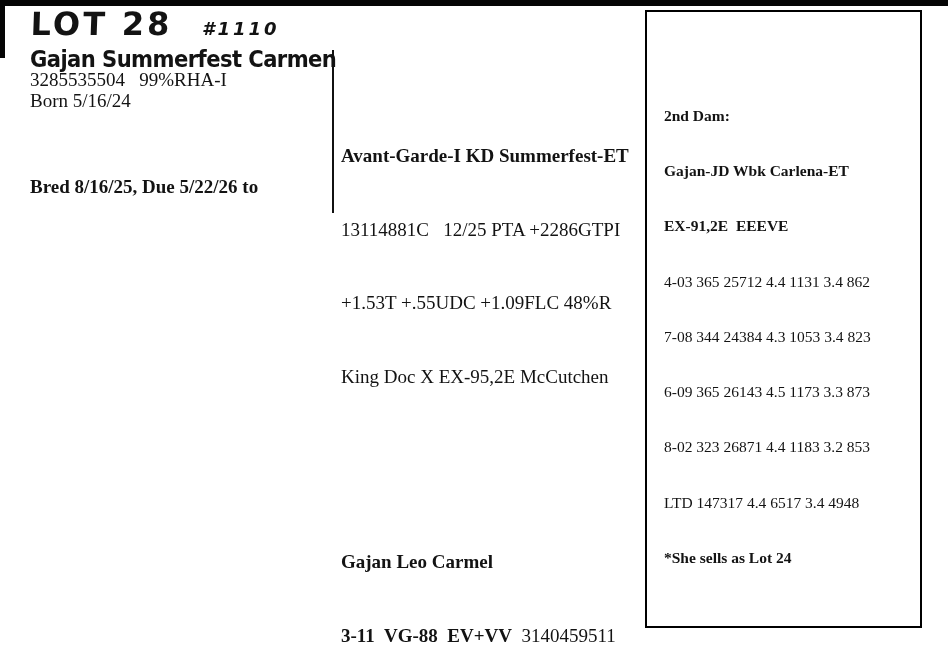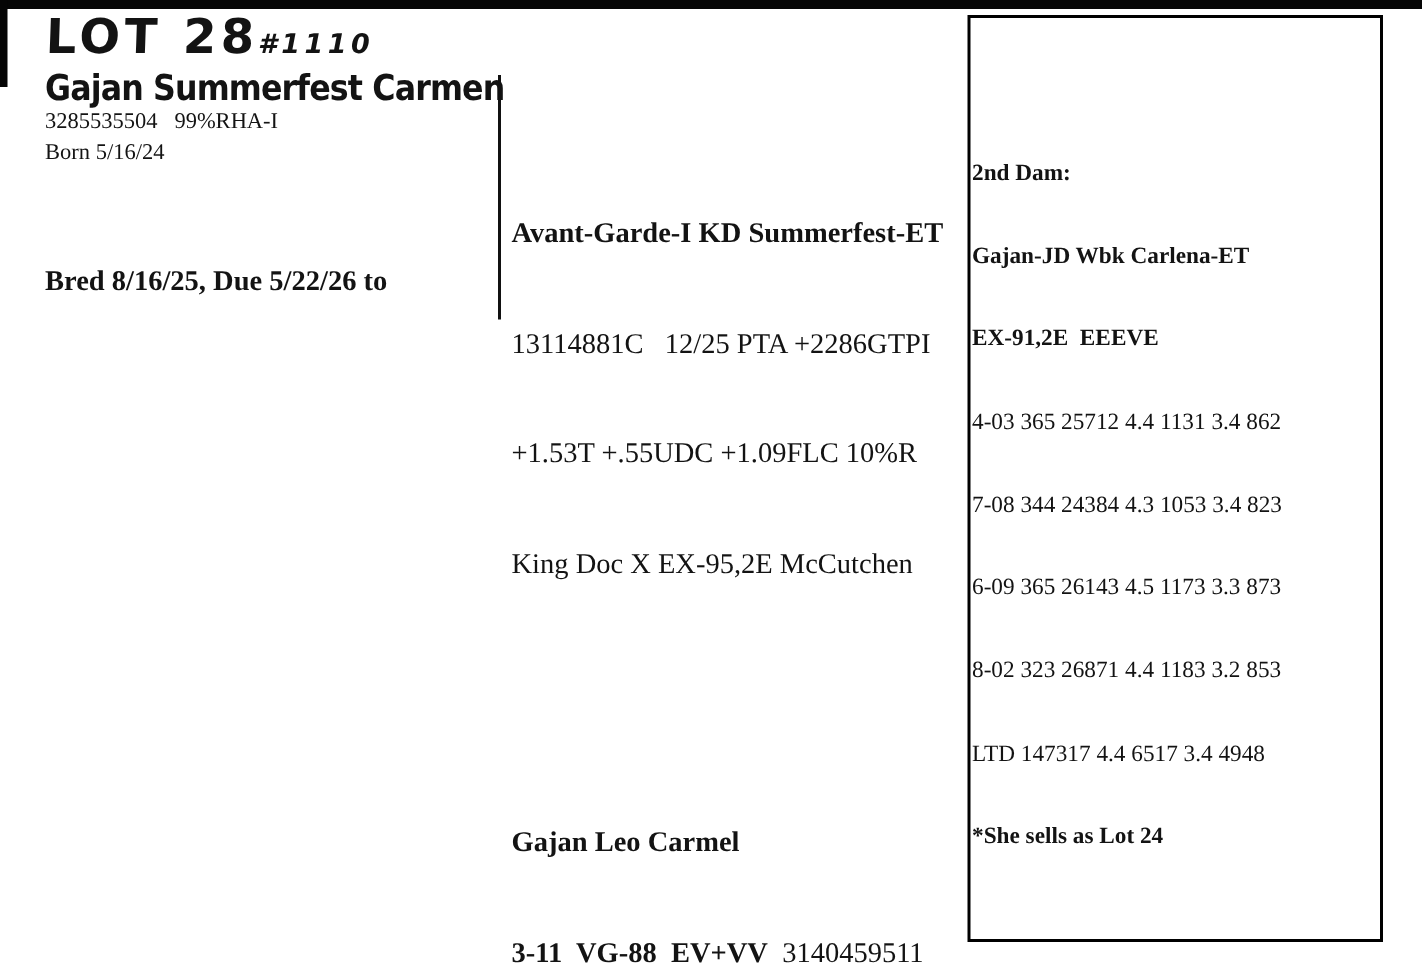--- a/index.html
+++ b/index.html
@@ -13,40 +13,40 @@
 
   
   .col-left { position:absolute; left:30px; top:8px; width:300px; }
   .lot-line { display:flex; align-items:baseline; line-height:32px; }
   .lot-title {
     font-family:"DejaVu Sans", sans-serif; font-weight:700; font-size:32px;
     letter-spacing:3px; transform:skewX(-2deg); transform-origin:left bottom;
   }
   .lot-number {
     font-family:"DejaVu Sans", sans-serif; font-weight:600; font-style:italic;
-    font-size:18px; letter-spacing:3px; 
+    font-size:18px; letter-spacing:3px; margin-left:30px;
   }
   .animal-name {
     font-family:"DejaVu Sans", sans-serif; font-weight:700; font-size:22px;
     line-height:25px; letter-spacing:-0.6px; transform:scale(0.96,1.08);
     transform-origin:left top; white-space:nowrap;
   }
-  .plain-line { font-size:15px; line-height:20.5px; white-space:pre; }
+  .plain-line { font-size:19px; line-height:20.5px; white-space:pre; }
   .bred-block { margin-top:20px; font-weight:700; font-size:19px; line-height:22.5px; white-space:pre; }
 
   
   .ped-rule { position:absolute; left:332px; top:50px; width:2px; height:163px; background:#111; }
   .col-mid { position:absolute; left:341px; top:46px; width:300px; font-size:19px; line-height:24.5px; white-space:pre; }
   .dam-block { margin-top:14px; }
   .bold { font-weight:700; }
 
   
   .dam-box {
     position:absolute; left:645px; top:10px; width:277px; height:618px;
-    border:2px solid #000; box-sizing:border-box; padding:3px 1px;
+    border:2px solid #000; box-sizing:border-box; padding:3px 17px;
     font-size:15.5px; line-height:18.4px; white-space:pre; overflow:hidden;
   }
   .dam-section { margin:0; }
 </style>
 </head>
 <body>
 
 <div class="page">
   <div class="top-bar"></div>
   <div class="left-bar"></div>
@@ -62,21 +62,21 @@
     <div class="bred-block">
       <div>Bred 8/16/25, Due 5/22/26 to</div>
     </div>
   </div>
 
   <div class="ped-rule"></div>
   <div class="col-mid">
     <div>
       <div class="bold">Avant-Garde-I KD Summerfest-ET</div>
       <div>13114881C   12/25 PTA +2286GTPI</div>
-      <div>+1.53T +.55UDC +1.09FLC 10%R</div>
+      <div>+1.53T +.55UDC +1.09FLC 48%R</div>
       <div>King Doc X EX-95,2E McCutchen</div>
     </div>
     <div class="dam-block">
       <div class="bold">Gajan Leo Carmel</div>
       <div><span class="bold">3-11  VG-88  EV+VV</span><span>  </span><span>3140459511</span></div>
       
       
       
       
     </div>

